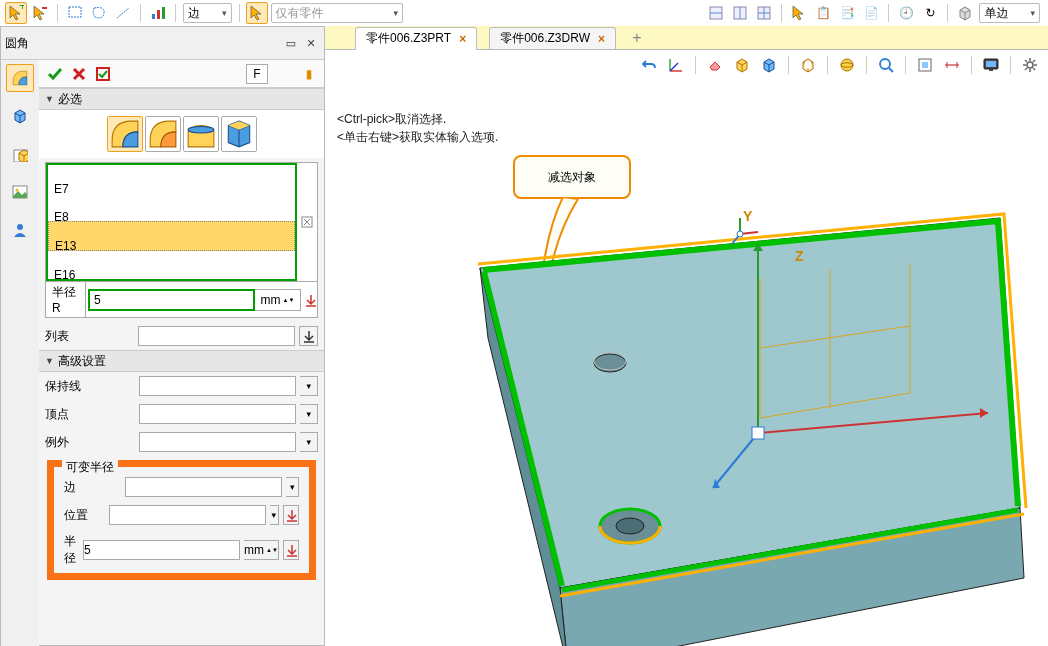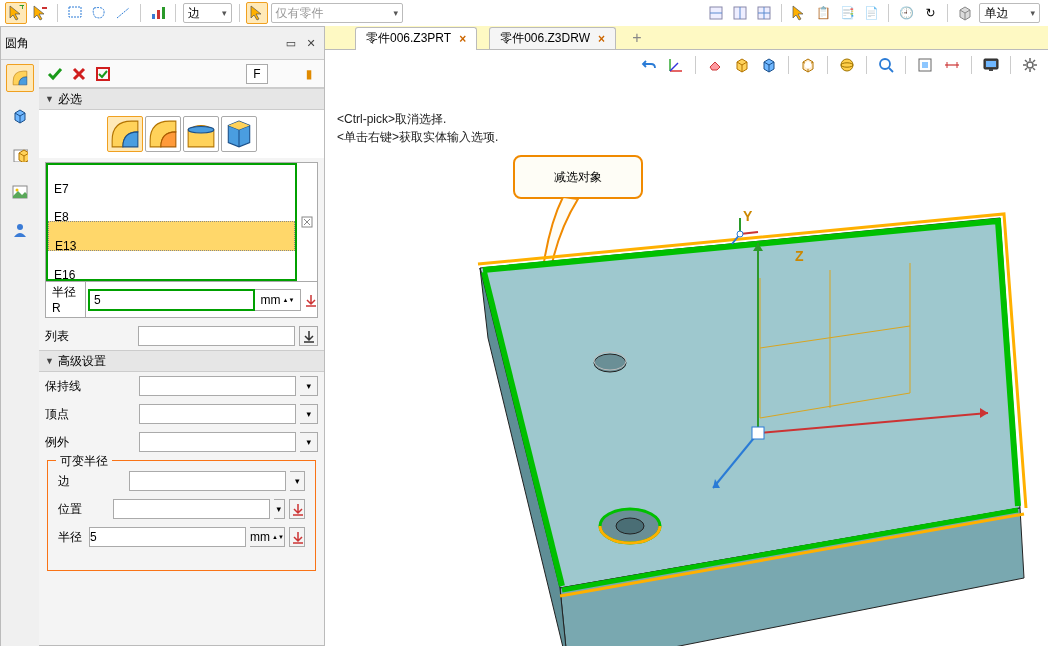--- a/index.html
+++ b/index.html
@@ -50,21 +50,21 @@
 .radius-row .unit { width: 46px; border: 1px solid #aaa; border-left: none; height: 22px; display: inline-flex; align-items: center; justify-content: center; gap: 2px; }
 .after-icons { width: 20px; display: flex; flex-direction: column; align-items: center; justify-content: center; }
 
 .kv { display: flex; align-items: center; padding: 4px 6px; gap: 4px; }
 .kv .lab { width: 92px; }
 .kv .inp { flex: 1; height: 20px; border: 1px solid #aaa; background: #fff; }
 .kv .unit2 { width: 42px; height: 20px; border: 1px solid #aaa; border-left: none; display: inline-flex; align-items: center; justify-content: center; gap: 2px; }
 .kv .dl { width: 20px; height: 20px; display: inline-flex; align-items: center; justify-content: center; border: 1px solid #aaa; }
 .kv .drop { width: 18px; height: 20px; border: 1px solid #aaa; border-left: none; display: inline-flex; align-items: center; justify-content: center; font-size: 9px; }
 
-.sub-group { margin: 4px 8px; border: 1px solid #f97316; padding: 6px 4px 19px 4px; position: relative; }
+.sub-group { margin: 4px 8px; border: 7px solid #f97316; padding: 6px 4px 2px 4px; position: relative; }
 .sub-group .legend { position: absolute; top: -8px; left: 8px; background: #f4f4f4; padding: 0 4px; }
 .sub-group .kv .lab { width: 84px; }
 
 .chk { display: flex; align-items: center; gap: 4px; padding: 2px 6px; }
 .chkbox { width: 12px; height: 12px; border: 1px solid #888; background: #fff; }
 
 
 .rpane { position: absolute; left: 325px; top: 26px; right: 0; bottom: 0; background: #fff; display: flex; flex-direction: column; }
 
 .tabbar { height: 24px; display: flex; align-items: center; padding-left: 30px; position: relative; background: #fef9c3; }
@@ -76,21 +76,21 @@
 .tabbar .plus { width: 18px; height: 18px; display: inline-flex; align-items: center; justify-content: center; color: #888; font-size: 16px; }
 
 .tab-toolbar { height: 30px; display: flex; align-items: center; justify-content: flex-end; gap: 3px; padding: 0 6px; background: #fff; }
 .tab-toolbar .sep { width: 1px; height: 18px; background: #ccc; margin: 0 4px; }
 
 .hint { position: absolute; left: 12px; top: 30px; color: #222; line-height: 18px; }
 
 .canvas { flex: 1; position: relative; overflow: hidden; }
 
 
-.callout { position: absolute; left: 188px; top: 75px; width: 130px; height: 44px; border: 2px solid #f08a00; border-radius: 8px; background: #fefdf6; display: flex; align-items: center; justify-content: center; font-size: 18px; }
+.callout { position: absolute; left: 188px; top: 75px; width: 118px; height: 44px; border: 2px solid #f08a00; border-radius: 8px; background: #fefdf6; display: flex; align-items: center; justify-content: center; font-size: 18px; }
 .callout-tail { position: absolute; left: 208px; top: 117px; width: 60px; height: 150px; }
 
 
 .block { position: absolute; left: 85px; top: 128px; }
 
 
 .axlab { position: absolute; color: #cc8800; font-weight: bold; font-size: 14px; }
 
 </style>
 </head>

